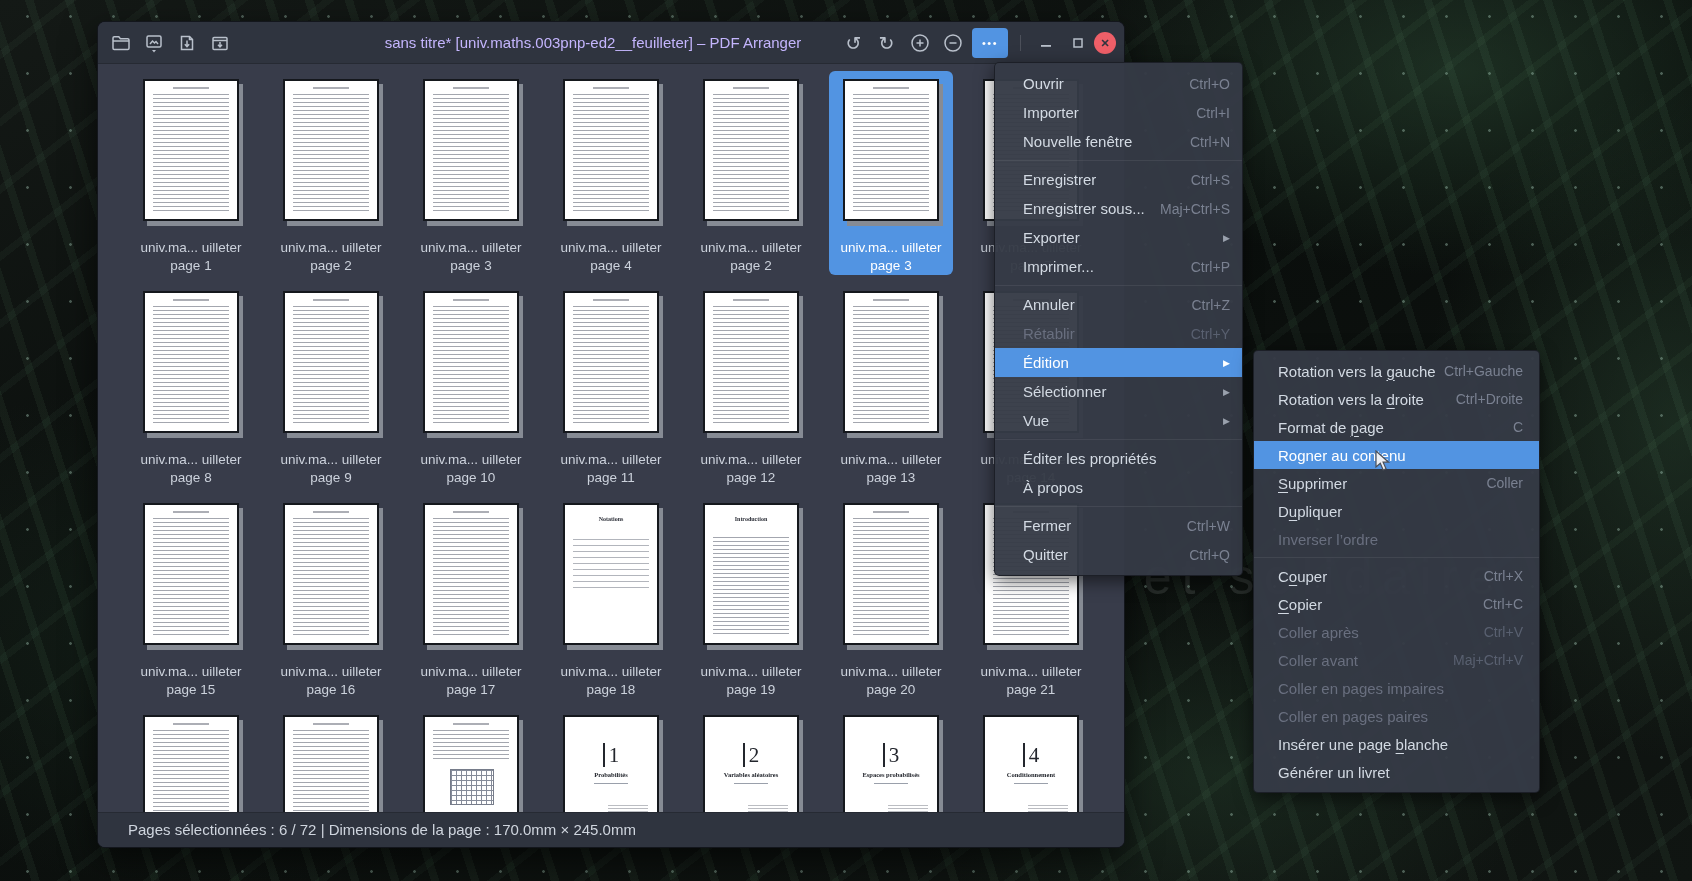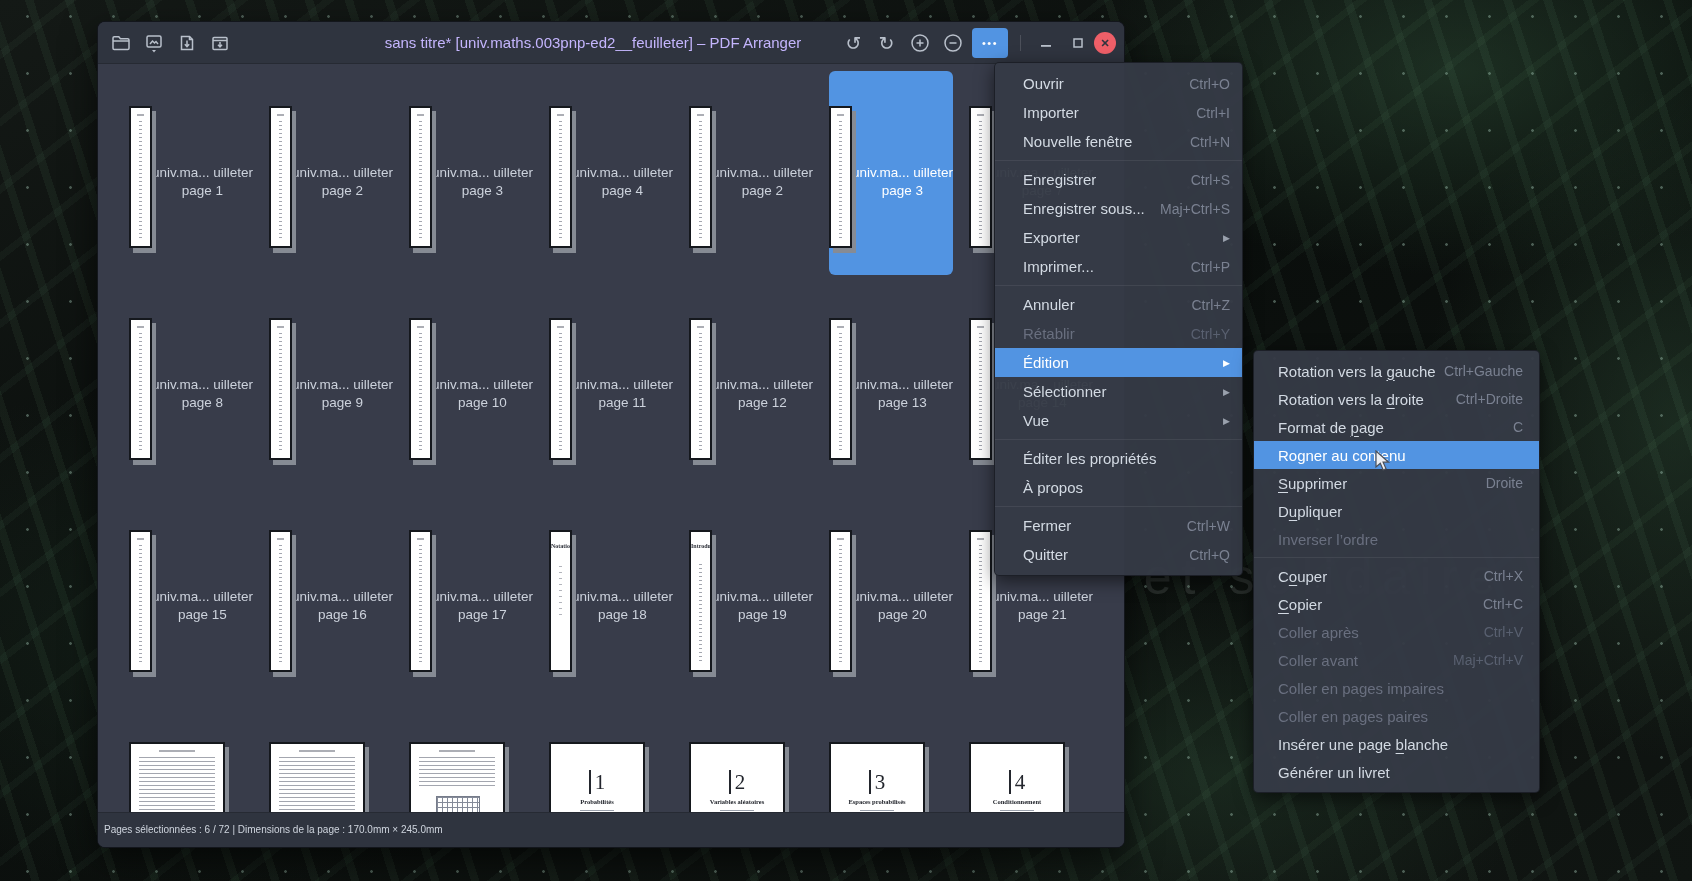--- a/index.html
+++ b/index.html
@@ -43,21 +43,21 @@
     margin:0 3px;}
   .hb-sep{width:1px;height:16px;background:rgba(255,255,255,0.14);margin:0 9px;}
   .wc-btn{width:26px;height:26px;display:flex;align-items:center;justify-content:center;
     color:#b9c0cb;margin:0 3px;}
   #close-btn{width:22px;height:22px;border-radius:50%;background:#ef5f68;color:#30343e;
     font-size:11px;font-weight:bold;display:flex;align-items:center;justify-content:center;}
 
   #content{position:absolute;left:0;top:42px;right:0;bottom:35px;overflow:hidden;}
   #grid{position:absolute;left:23px;top:7px;display:grid;grid-template-columns:repeat(7,140px);
     grid-auto-rows:212px;justify-items:center;}
-  .tile{width:124px;height:204px;display:flex;flex-direction:row;align-items:center;
+  .tile{width:124px;height:204px;display:flex;flex-direction:column;align-items:center;
     padding-top:8px;justify-content:space-between;}
   .tile.sel{background:#5294e2;border-radius:6px;}
   .tlab{margin-top:10px;font-size:13.5px;line-height:18px;color:#ccd2dc;text-align:center;
     white-space:nowrap;}
   .tile.sel .tlab{color:#ffffff;}
 
   
   .pg{position:relative;width:96px;height:142px;background:#fff;border:2px solid #15181d;
     box-shadow:4px 5px 0 0 #868b94;overflow:hidden;}
   .pg .hdr{position:absolute;top:6px;left:30%;width:40%;height:2px;background:rgba(70,75,90,0.45);}
@@ -74,22 +74,22 @@
       repeating-linear-gradient(to right,#858b99 0 1px,transparent 1px 5px),
       repeating-linear-gradient(to bottom,#858b99 0 1px,transparent 1px 5px);}
   .chap{position:absolute;top:26px;left:0;right:0;text-align:center;color:#23262d;}
   .chap .num{font:400 21px "Liberation Serif",serif;border-left:2px solid #23262d;padding-left:4px;}
   .chap .ttl{display:block;margin-top:3px;font:bold 6.5px "Liberation Serif",serif;}
   .chap .sub{display:block;margin:5px auto 0;width:34px;height:1px;background:#9aa0ab;}
   .blk{position:absolute;right:9px;top:88px;width:40px;height:16px;
     background:repeating-linear-gradient(to bottom, rgba(60,65,80,0.35) 0 1px, transparent 1px 3px);}
 
   #statusbar{position:absolute;left:0;right:0;bottom:0;height:35px;background:#2f343f;
-    border-top:1px solid #262a33;border-radius:0 0 7px 7px;color:#cfd5de;font-size:10px;
-    line-height:34px;padding-left:6px;}
+    border-top:1px solid #262a33;border-radius:0 0 7px 7px;color:#cfd5de;font-size:15px;
+    line-height:34px;padding-left:30px;}
 
   
   .popup{position:absolute;background:rgba(53,58,70,0.96);border:1px solid rgba(26,29,37,0.9);
     border-radius:5px;box-shadow:0 5px 18px rgba(0,0,0,0.55);padding:6px 0;z-index:30;}
   #main-menu{left:994px;top:62px;width:249px;}
   #submenu{left:1253px;top:350px;width:287px;}
   .mi{display:flex;align-items:center;height:29px;padding:0 12px 0 28px;font-size:15px;
     color:#d3dae3;}
   #submenu .mi{height:28px;padding:0 16px 0 24px;}
   .mi .lab{flex:0 0 auto;}
@@ -522,21 +522,21 @@
       </div>
       <div class="mi">
         <span class="lab">Format de <u>p</u>age</span>
         <span class="acc">C</span>
       </div>
       <div class="mi hl">
         <span class="lab">Rogner au contenu</span>
       </div>
       <div class="mi">
         <span class="lab"><u>S</u>upprimer</span>
-        <span class="acc">Droite</span>
+        <span class="acc">Coller</span>
       </div>
       <div class="mi">
         <span class="lab">D<u>u</u>pliquer</span>
       </div>
       <div class="mi dis">
         <span class="lab">Inverser l’ordre</span>
       </div>
       <div class="msep"></div>
       <div class="mi">
         <span class="lab">C<u>o</u>uper</span>

